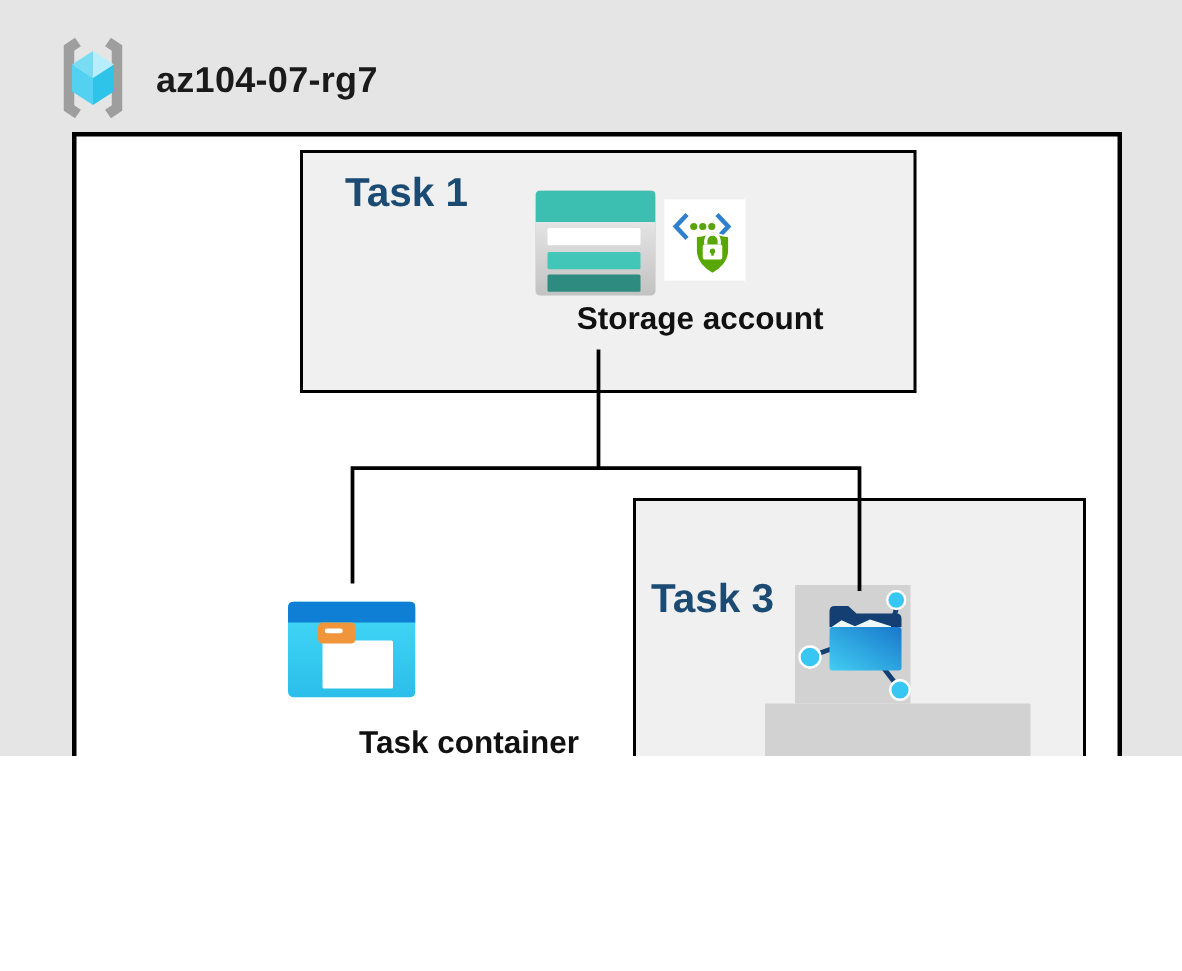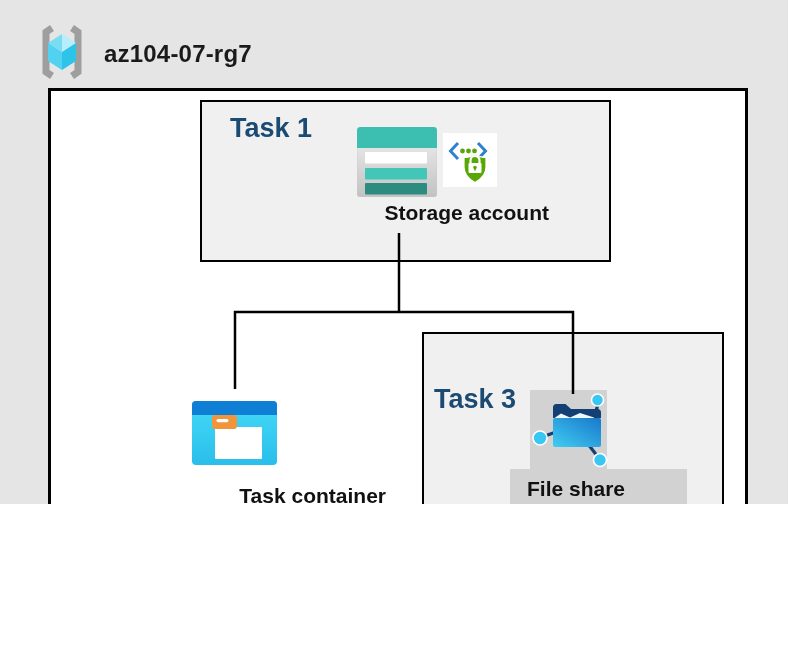--- a/index.html
+++ b/index.html
@@ -139,15 +139,14 @@
     <path d="M24,30 V19.5 q0,-3.5 3.5,-3.5 h9 l5.5,5 h26.5 q3.5,0 3.5,3.5 V30 z" fill="#133f72"></path>
     <polygon points="24,31 32,25.5 41,29.5 51,25 65,29.5 65,36 24,36" fill="#eef9fe"></polygon>
     <rect x="24" y="30" width="48" height="29" rx="2" fill="url(#fsg)"></rect>
     <circle cx="68.5" cy="12" r="6" fill="#38c6f3" stroke="#ffffff" stroke-width="1.6"></circle>
     <circle cx="11" cy="50" r="7" fill="#38c6f3" stroke="#ffffff" stroke-width="1.6"></circle>
     <circle cx="71" cy="72" r="6.5" fill="#38c6f3" stroke="#ffffff" stroke-width="1.6"></circle>
   </svg>
 
   <div class="res-label lbl-storage">Storage account</div>
   <div class="res-label lbl-blob">Task container</div>
-  <div class="res-label lbl-file">File share</div>
 
 </div>
 
 </body></html>

